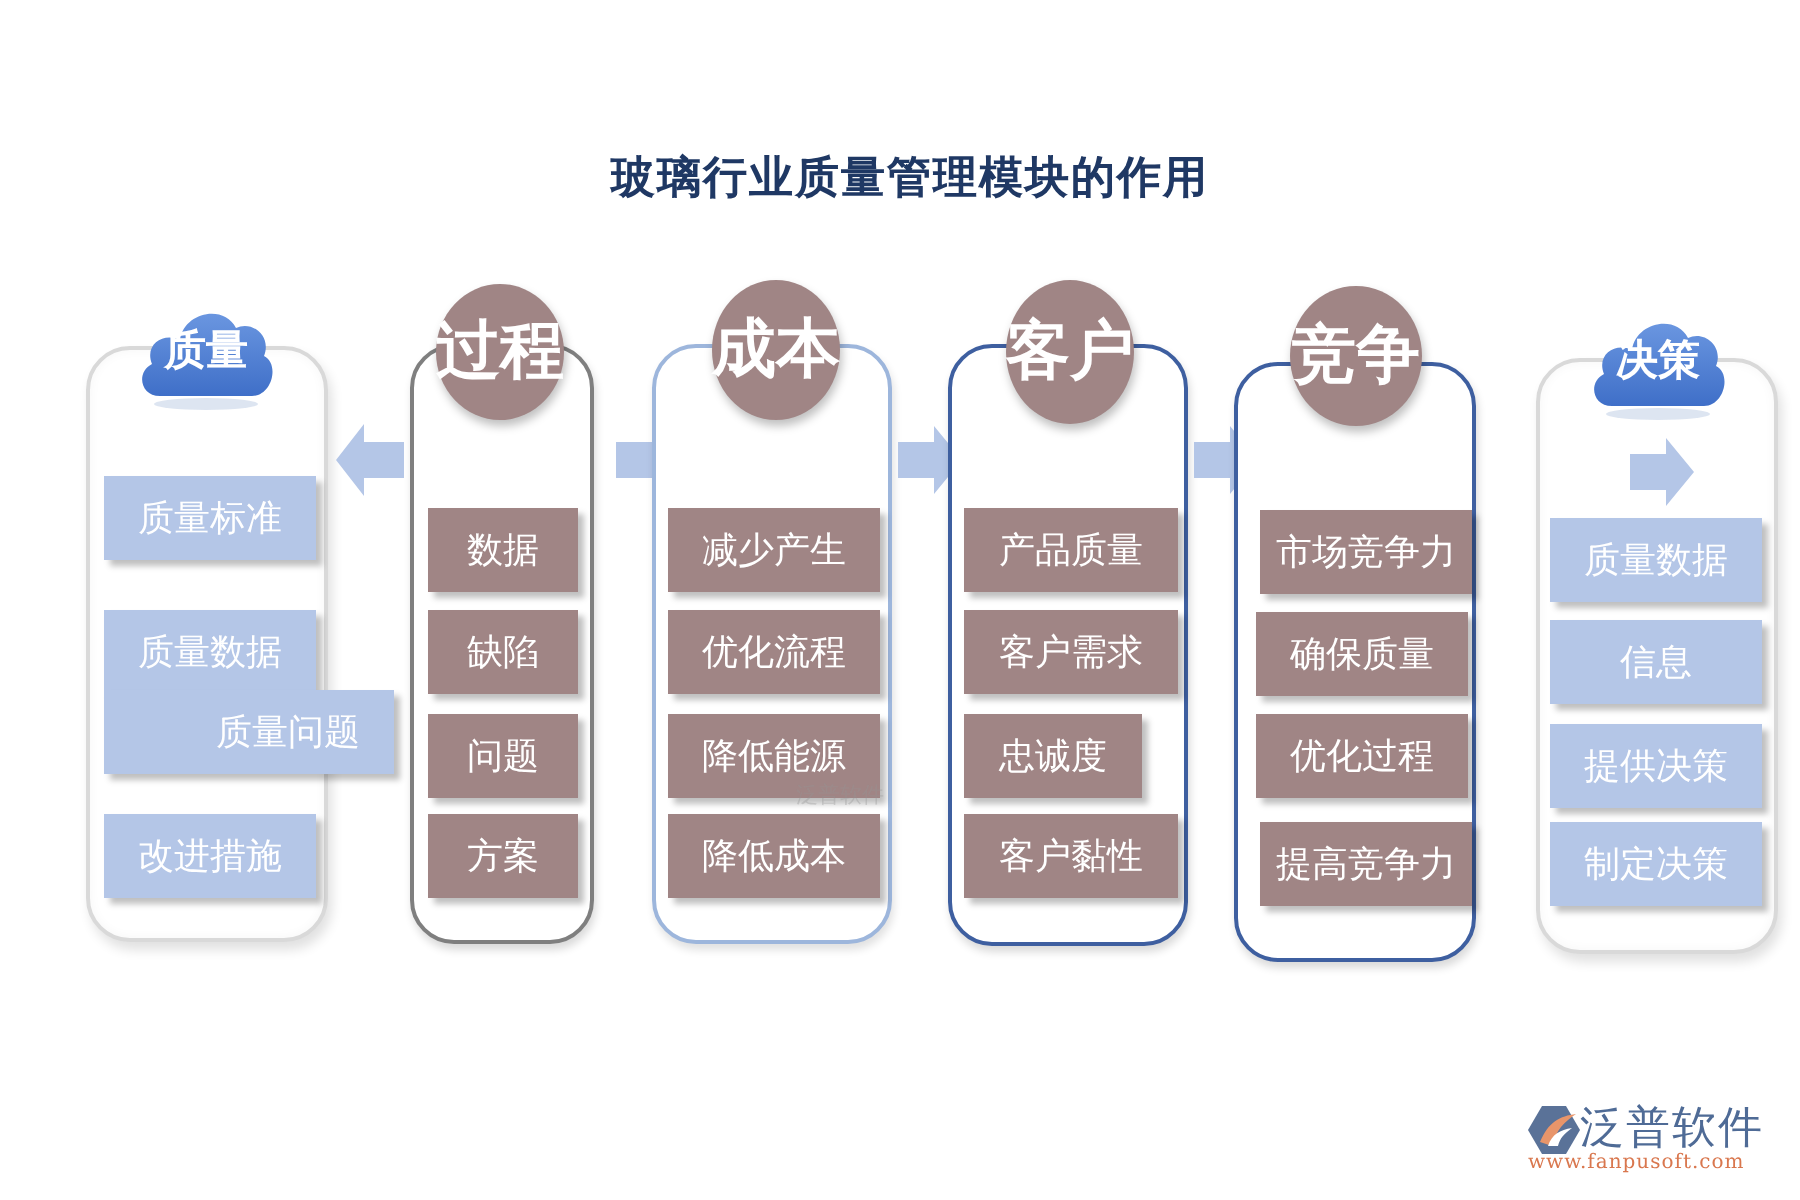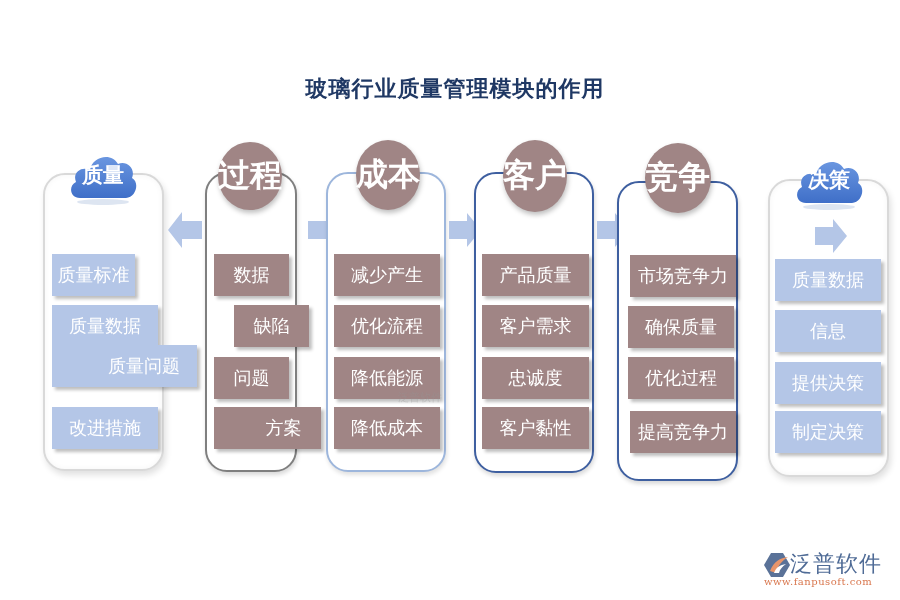--- a/index.html
+++ b/index.html
@@ -35,35 +35,35 @@
       <linearGradient id="cg1" x1="0" y1="0" x2="0" y2="1">
         <stop offset="0" stop-color="#6a96e0"></stop>
         <stop offset="1" stop-color="#3f6fc8"></stop>
       </linearGradient>
     </defs>
     <path d="M12 50 C2 50 0 38 8 34 C4 24 14 18 22 22 C24 8 44 4 50 16 C58 12 68 20 64 30 C72 34 68 50 58 50 Z" fill="url(#cg1)"></path>
     <ellipse cx="35" cy="54" rx="26" ry="3" fill="rgba(120,150,200,0.25)"></ellipse>
   </svg>
   <div class="label">质量</div>
 </div>
-<div class="item lblue" style="left:52px;top:254px;width:83px;">质量标准</div>
+<div class="item lblue" style="left:52px;top:238px;width:106px;">质量标准</div>
 <div class="item lblue" style="left:52px;top:305px;width:106px;">质量数据</div>
 <div class="item lblue" style="left:52px;top:345px;width:106px;padding-left:39px;">质量问题</div>
 <div class="item lblue" style="left:52px;top:407px;width:106px;">改进措施</div>
 
 <svg class="arrow" style="left:168px;top:212px;" width="34" height="36" viewBox="0 0 34 36">
   <polygon points="34,9 14,9 14,0 0,18 14,36 14,27 34,27" fill="#b4c6e7"></polygon>
 </svg>
 
 <div class="panel dark" style="left:205px;top:172px;width:92px;height:300px;"></div>
 <div class="circle" style="left:218px;top:142px;width:64px;height:68px;">过程</div>
 <div class="item brown" style="left:214px;top:254px;width:75px;">数据</div>
-<div class="item brown" style="left:214px;top:305px;width:75px;margin-left:20px;">缺陷</div>
+<div class="item brown" style="left:214px;top:305px;width:75px;">缺陷</div>
 <div class="item brown" style="left:214px;top:357px;width:75px;">问题</div>
-<div class="item brown" style="left:214px;top:407px;width:75px;padding-left:32px;">方案</div>
+<div class="item brown" style="left:214px;top:407px;width:75px;">方案</div>
 
 <svg class="arrow" style="left:308px;top:213px;" width="32" height="34" viewBox="0 0 32 34">
   <polygon points="0,8 18,8 18,0 32,17 18,34 18,26 0,26" fill="#b4c6e7"></polygon>
 </svg>
 
 <div class="panel lightblue" style="left:326px;top:172px;width:120px;height:300px;"></div>
 <div class="circle" style="left:356px;top:140px;width:64px;height:70px;">成本</div>
 <div class="item brown" style="left:334px;top:254px;width:106px;">减少产生</div>
 <div class="item brown" style="left:334px;top:305px;width:106px;">优化流程</div>
 <div class="item brown" style="left:334px;top:357px;width:106px;">降低能源</div>
@@ -72,21 +72,21 @@
 <div class="watermark">泛普软件</div>
 
 <svg class="arrow" style="left:449px;top:213px;" width="32" height="34" viewBox="0 0 32 34">
   <polygon points="0,8 18,8 18,0 32,17 18,34 18,26 0,26" fill="#b4c6e7"></polygon>
 </svg>
 
 <div class="panel blue" style="left:474px;top:172px;width:120px;height:301px;"></div>
 <div class="circle" style="left:503px;top:140px;width:64px;height:72px;">客户</div>
 <div class="item brown" style="left:482px;top:254px;width:107px;">产品质量</div>
 <div class="item brown" style="left:482px;top:305px;width:107px;">客户需求</div>
-<div class="item brown" style="left:482px;top:357px;width:107px;">忠诚度</div>
+<div class="item brown" style="left:482px;top:357px;width:89px;">忠诚度</div>
 <div class="item brown" style="left:482px;top:407px;width:107px;">客户黏性</div>
 
 <svg class="arrow" style="left:597px;top:213px;" width="32" height="34" viewBox="0 0 32 34">
   <polygon points="0,8 18,8 18,0 32,17 18,34 18,26 0,26" fill="#b4c6e7"></polygon>
 </svg>
 
 <div class="panel blue" style="left:617px;top:181px;width:121px;height:300px;"></div>
 <div class="circle" style="left:645px;top:143px;width:66px;height:70px;">竞争</div>
 <div class="item brown" style="left:630px;top:255px;width:106px;">市场竞争力</div>
 <div class="item brown" style="left:628px;top:306px;width:106px;font-family:Liberation Mono, monospace;">确保质量</div>

